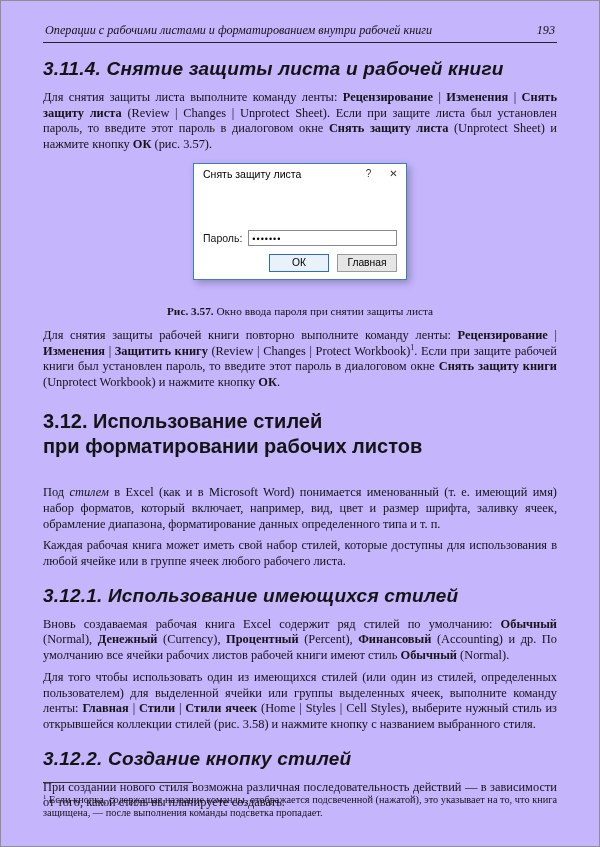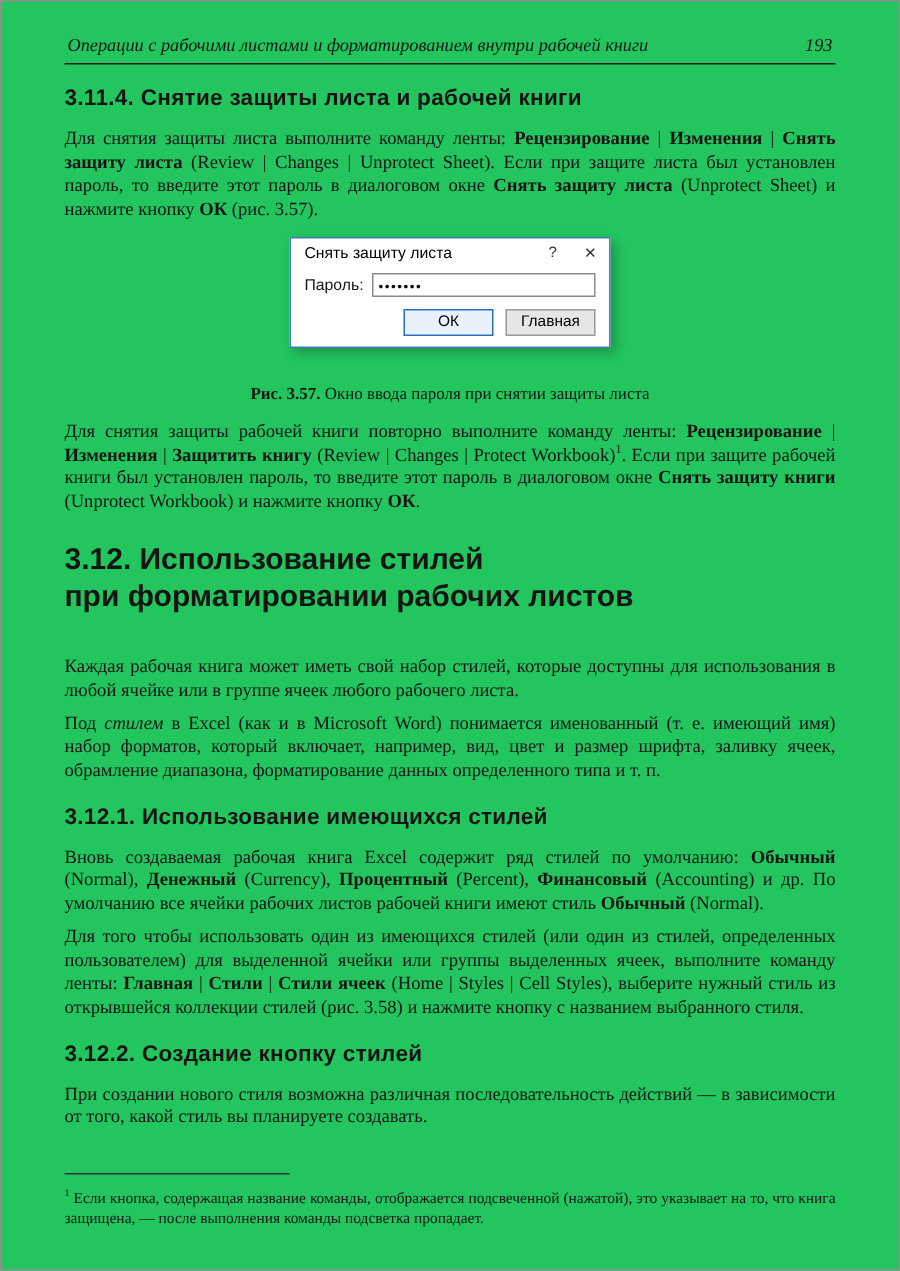--- a/index.html
+++ b/index.html
@@ -1,31 +1,31 @@
 <!DOCTYPE html>
 <html style="--dialog-border: #3e7fb8; --ok-border: #2a6fbd;"><head>
 <meta charset="utf-8">
 <style>
   html,body{margin:0;padding:0;}
   body{background:#a8a8a8;font-family:"Liberation Serif",serif;}
   .page{
-    width:600px;height:847px;background:#22c55e;border:1px solid #8f8f8f;
+    width:600px;height:847px;background:#c4b5fd;border:1px solid #8f8f8f;
     padding:22px 42px 0 42px;box-sizing:border-box;position:relative;overflow:hidden;
     color:#141414;margin:0 auto;
   }
   
   .running-header{
     display:flex;justify-content:space-between;align-items:baseline;
     font-size:12.2px;font-style:italic;padding:0 2px 4px 2px;
     border-bottom:1px solid #222;
   }
   
   .h-sub{
     font-family:"Liberation Sans",sans-serif;font-weight:700;
-    font-size:15px;line-height:1.25;margin:14px 0 9px;letter-spacing:.2px;
+    font-size:19px;line-height:1.25;margin:14px 0 9px;letter-spacing:.2px;font-style:italic;
   }
   .h-main{
     font-family:"Liberation Sans",sans-serif;font-weight:700;
     font-size:20px;line-height:1.26;margin:18px 0 26px;
   }
   
   .para{
     font-size:12.4px;line-height:1.27;text-align:justify;margin:0 0 6px;
   }
   sup{font-size:.65em;line-height:0;}
@@ -36,21 +36,21 @@
     border:1px solid var(--dialog-border,#3e7fb8);
     box-shadow:3px 3px 7px rgba(0,0,0,.25);
     font-family:"Liberation Sans",sans-serif;
   }
   .dlg-titlebar{display:flex;align-items:stretch;height:20px;}
   .dlg-title{flex:1;font-size:10.5px;padding:4px 0 0 9px;color:#000;}
   .dlg-tbbtn{
     width:25px;display:flex;align-items:center;justify-content:center;
     font-size:10px;color:#333;cursor:default;
   }
-  .dlg-body{padding:3px 9px 7px;}
+  .dlg-body{padding:3px 9px 7px;margin-top:43px;}
   .pw-row{display:flex;align-items:center;height:17px;}
   .pw-label{font-size:10.5px;margin-right:6px;white-space:nowrap;}
   .pw-input{
     flex:1;height:16px;border:1px solid #8a8a8a;background:#fff;
     font-size:9px;letter-spacing:1px;padding:2px 3px 0;box-sizing:border-box;
     font-family:"Liberation Sans",sans-serif;
   }
   .btn-row{display:flex;justify-content:flex-end;gap:8px;margin-top:7px;}
   .dlg-btn{
     width:60px;height:18px;font-size:10.3px;
@@ -99,22 +99,22 @@
     <p class="caption"><span style="font-weight: 700;">Рис. 3.57.</span><span> Окно ввода пароля при снятии защиты листа</span></p>
   </div>
 
   <p class="para"><span>Для снятия защиты рабочей книги повторно выполните команду ленты: </span><span style="font-weight: 700;">Рецензирование</span><span> | </span><span style="font-weight: 700;">Изменения</span><span> | </span><span style="font-weight: 700;">Защитить книгу</span><span> (Review | Changes | Protect Workbook)</span><sup>1</sup><span>. Если при защите рабочей книги был установлен пароль, то введите этот пароль в диалоговом окне </span><span style="font-weight: 700;">Снять защиту книги</span><span> (Unprotect Workbook) и нажмите кнопку </span><span style="font-weight: 700;">ОК</span><span>.</span></p>
 
   <h1 class="h-main">
     <div>3.12. Использование стилей</div>
     <div>при форматировании рабочих листов</div>
   </h1>
 
+  <p class="para"><span>Под </span><span style="font-style: italic;">стилем</span><span> в Excel (как и в Microsoft Word) понимается именованный (т. е. имеющий имя) набор форматов, который включает, например, вид, цвет и размер шрифта, заливку ячеек, обрамление диапазона, форматирование данных определенного типа и т. п.</span></p>
   <p class="para"><span>Каждая рабочая книга может иметь свой набор стилей, которые доступны для использования в любой ячейке или в группе ячеек любого рабочего листа.</span></p>
-  <p class="para"><span>Под </span><span style="font-style: italic;">стилем</span><span> в Excel (как и в Microsoft Word) понимается именованный (т. е. имеющий имя) набор форматов, который включает, например, вид, цвет и размер шрифта, заливку ячеек, обрамление диапазона, форматирование данных определенного типа и т. п.</span></p>
 
   <h2 class="h-sub">3.12.1. Использование имеющихся стилей</h2>
 
   <p class="para"><span>Вновь создаваемая рабочая книга Excel содержит ряд стилей по умолчанию: </span><span style="font-weight: 700;">Обычный</span><span> (Normal), </span><span style="font-weight: 700;">Денежный</span><span> (Currency), </span><span style="font-weight: 700;">Процентный</span><span> (Percent), </span><span style="font-weight: 700;">Финансовый</span><span> (Accounting) и др. По умолчанию все ячейки рабочих листов рабочей книги имеют стиль </span><span style="font-weight: 700;">Обычный</span><span> (Normal).</span></p>
   <p class="para"><span>Для того чтобы использовать один из имеющихся стилей (или один из стилей, определенных пользователем) для выделенной ячейки или группы выделенных ячеек, выполните команду ленты: </span><span style="font-weight: 700;">Главная</span><span> | </span><span style="font-weight: 700;">Стили</span><span> | </span><span style="font-weight: 700;">Стили ячеек</span><span> (Home | Styles | Cell Styles), выберите нужный стиль из открывшейся коллекции стилей (рис. 3.58) и нажмите кнопку с названием выбранного стиля.</span></p>
 
   <h2 class="h-sub">3.12.2. Создание кнопку стилей</h2>
 
   <p class="para"><span>При создании нового стиля возможна различная последовательность действий — в зависимости от того, какой стиль вы планируете создавать.</span></p>
 

